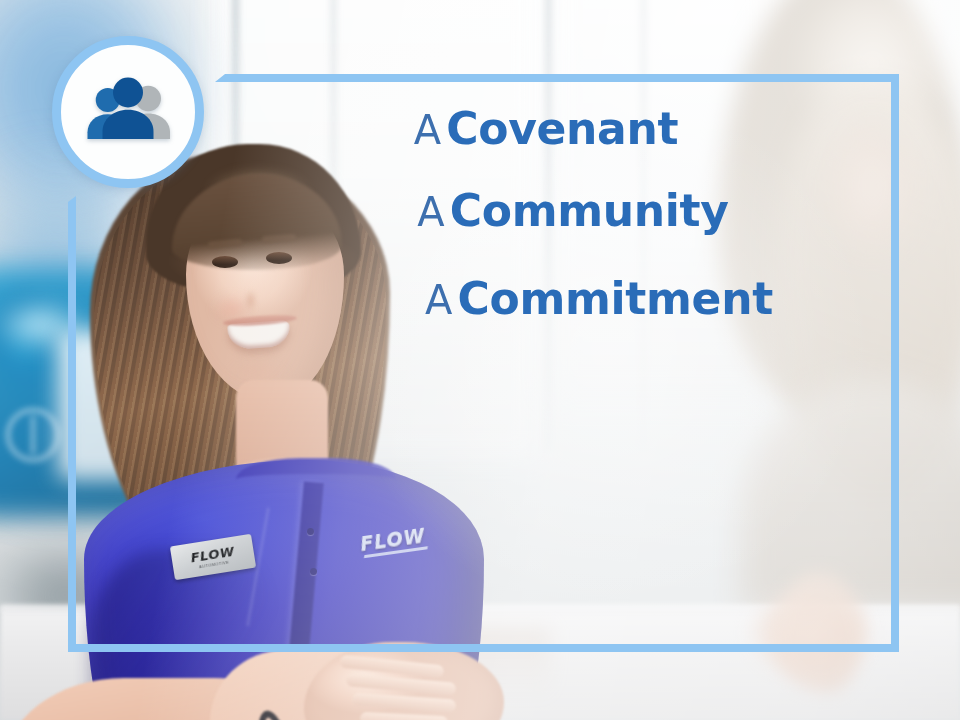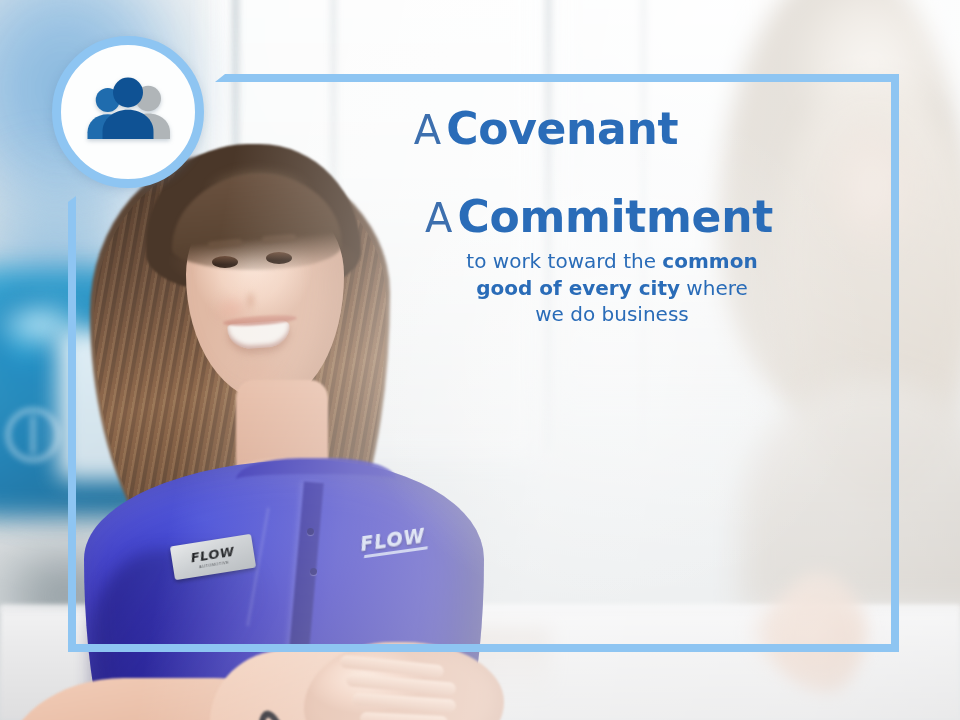--- a/index.html
+++ b/index.html
@@ -550,28 +550,27 @@
 
 
     <div class="principle blk1">
       <div class="p-head">
         <span class="p-art">A</span>
         <span class="p-key">Covenant</span>
       </div>
     </div>
 
     <div class="principle blk2">
+      <div class="p-head">
+        <span class="p-art">A</span>
+        <span class="p-key">Community</span>
+      </div>
     </div>
 
     <div class="principle blk3">
       <div class="p-head">
         <span class="p-art">A</span>
         <span class="p-key">Commitment</span>
       </div>
-      <div class="p-sub">
-        <div><span class="lt">to work toward the </span><b>common</b></div>
-        <div><span><b>good of every city</b><span class="lt"> where</span></span></div>
-        <div><span class="lt">we do business</span></div>
-      </div>
     </div>
 
   </div>
 </div>
 
 </body></html>

